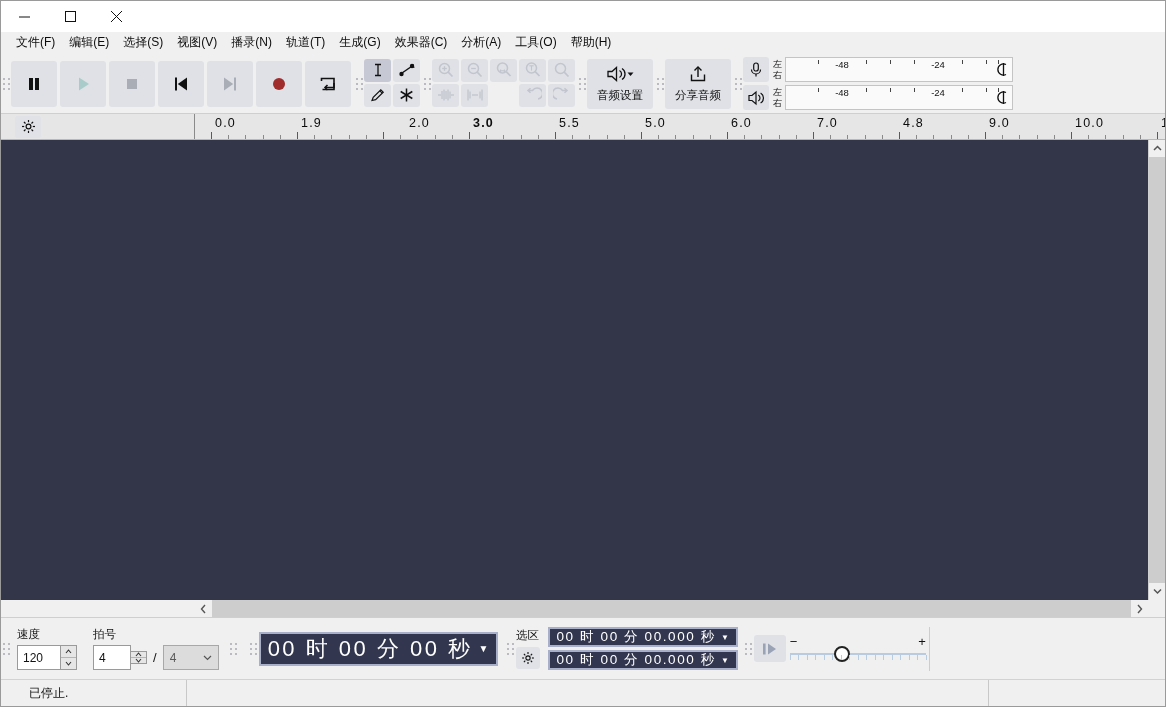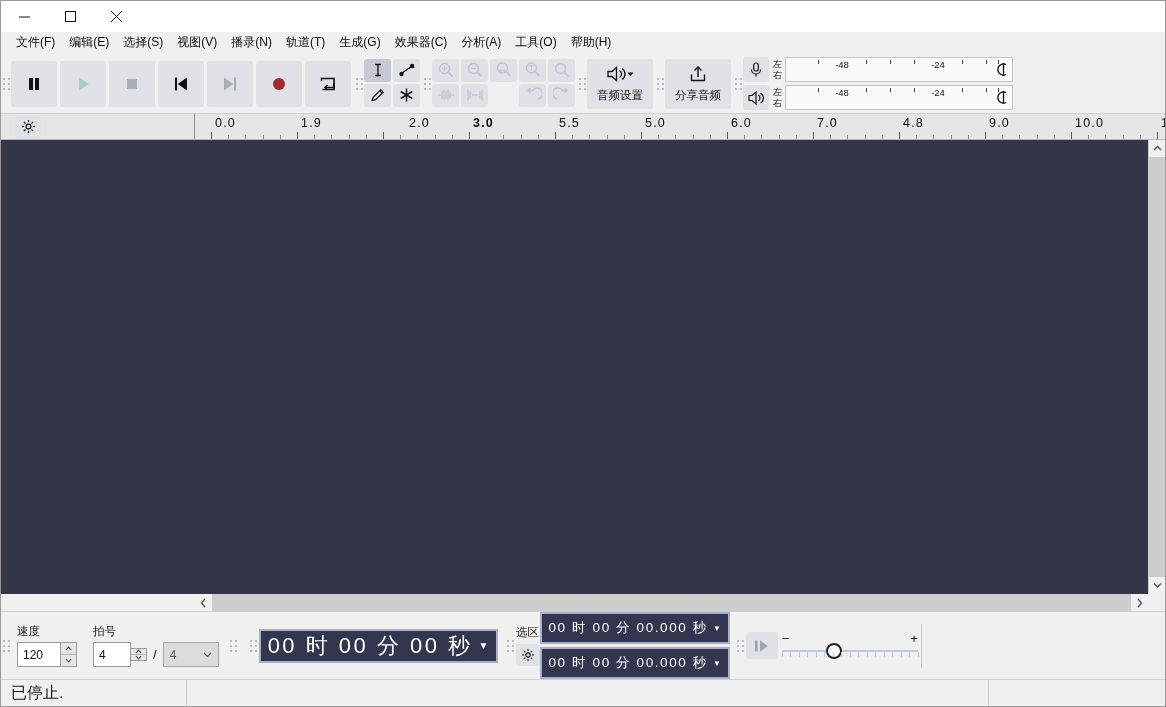--- a/index.html
+++ b/index.html
@@ -124,28 +124,28 @@
   .cb-row { display:flex; align-items:center; gap:6px; margin-bottom:4px; }
   .cb { width:13px; height:13px; border:1px solid #5a5a5a; background:#fff; }
   .snap-drop { width:148px; height:25px; background:#ececec;
                border:1px solid #b4b4b4; display:flex; align-items:center;
                justify-content:space-between; padding:0 7px;
                font-size:12px; color:#a0a0a0; }
 
   .timebox { background:#32364e; border:2px solid #a7b0c8;
              display:flex; align-items:center; padding:0 7px; }
   .timebox.big { height:34px; }
-  .timebox.sm { height:32px; }
+  .timebox.sm { height:20px; }
   .tdigits { font-size:22px; color:#fff; letter-spacing:2.5px;
              font-family:"Liberation Sans", sans-serif; }
   .tdigits.sm { font-size:13.5px; letter-spacing:1.6px; }
   .tcaret { margin-left:6px; color:#fff; font-size:10px; }
   .tcaret.sm { font-size:8px; margin-left:5px; }
 
-  .sel-panel { display:flex; align-items:center; gap:0; }
+  .sel-panel { display:flex; align-items:center; gap:8px; }
   .sel-left { display:flex; flex-direction:column; align-items:center; gap:4px; }
   .sel-lbl { font-size:11.5px; color:#111; }
   .sel-gear { width:24px; height:22px; background:#e0e2e7; border-radius:3px;
               display:flex; align-items:center; justify-content:center; }
   .sel-times { display:flex; flex-direction:column; gap:3px; }
 
   .pspeed { display:flex; align-items:center; gap:4px; }
   .play-speed-btn { width:32px; height:27px; background:#dfe1e6; border-radius:3px;
                     display:flex; align-items:center; justify-content:center; }
   .slider { width:136px; height:30px; position:relative; }
@@ -155,22 +155,22 @@
   .sl-thumb { position:absolute; top:12px; width:16px; height:16px;
               border:2px solid #222; border-radius:50%; background:#fff;
               transform:translateX(-50%); }
   .sl-minus, .sl-plus { position:absolute; top:0; font-size:13px; color:#111; }
 
   .sep-v { width:1px; height:44px; background:#cdcdcd; margin:0 3px; }
 
   
   .statusbar { flex:0 0 26px; background:#f0f0f0; display:flex;
                align-items:center; border-top:1px solid #d2d2d2; }
-  .st-cell { height:26px; display:flex; align-items:center; padding-left:10px;
-             font-size:16px; color:#111; border-right:1px solid #c8c8c8; }
+  .st-cell { height:26px; display:flex; align-items:center; padding-left:28px;
+             font-size:12px; color:#111; border-right:1px solid #c8c8c8; }
   .st-cell.a { width:186px; }
   .st-cell.b { flex:1; }
   .st-cell.c { width:176px; border-right:none; }
 </style>
 </head>
 <body>
 
 <div class="app">
 
   <div class="titlebar">

